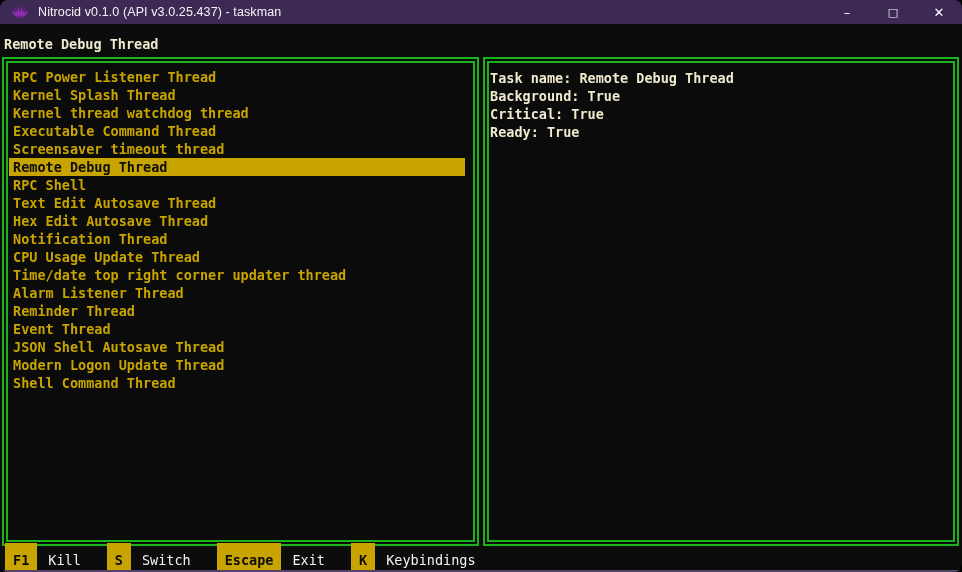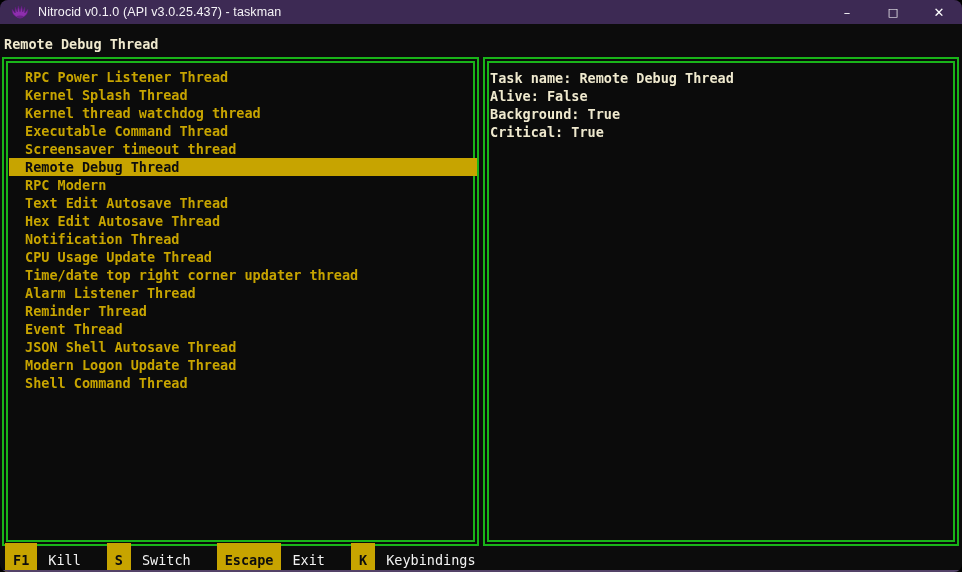--- a/index.html
+++ b/index.html
@@ -35,21 +35,21 @@
   .panel{
     position:absolute;top:57px;height:489px;box-sizing:border-box;
     border:6px double var(--border-green,#19b419);background:#0b0b0b;
   }
   .panel-left{left:2px;width:477px;}
   .panel-right{left:483px;width:476px;}
   .task-list{padding:5px 0 0 1px;}
   .row{
     height:18px;line-height:18px;font-size:13.5px;font-weight:700;
     color:var(--list-text,#c7a400);white-space:pre;overflow:hidden;
-    padding-left:16px;
+    padding-left:4px;
   }
   .row.selected{
     background:var(--accent-gold,#c7a400);
     color:var(--selected-text,#0d0d0d);
     width:calc(100% - 12px);
   }
   .task-details{padding:6px 16px 0 1px;}
   .detail-line{
     height:18px;line-height:18px;font-size:13.5px;font-weight:700;
     color:var(--detail-text,#efe9ce);white-space:pre;
@@ -98,41 +98,41 @@
   <div class="task-header">Remote Debug Thread</div>
 
   <div class="panel panel-left">
     <div class="task-list">
         <div class="row">RPC Power Listener Thread</div>
         <div class="row">Kernel Splash Thread</div>
         <div class="row">Kernel thread watchdog thread</div>
         <div class="row">Executable Command Thread</div>
         <div class="row">Screensaver timeout thread</div>
         <div class="row selected">Remote Debug Thread</div>
-        <div class="row">RPC Modern</div>
+        <div class="row">RPC Shell</div>
         <div class="row">Text Edit Autosave Thread</div>
         <div class="row">Hex Edit Autosave Thread</div>
         <div class="row">Notification Thread</div>
         <div class="row">CPU Usage Update Thread</div>
         <div class="row">Time/date top right corner updater thread</div>
         <div class="row">Alarm Listener Thread</div>
         <div class="row">Reminder Thread</div>
         <div class="row">Event Thread</div>
         <div class="row">JSON Shell Autosave Thread</div>
         <div class="row">Modern Logon Update Thread</div>
         <div class="row">Shell Command Thread</div>
       </div>
   </div>
 
   <div class="panel panel-right">
     <div class="task-details">
         <div class="detail-line">Task name: Remote Debug Thread</div>
-        <div class="detail-line">Alive: False</div>
         <div class="detail-line">Background: True</div>
         <div class="detail-line">Critical: True</div>
+        <div class="detail-line">Ready: True</div>
       </div>
   </div>
 
   <div class="statusbar">
       <div class="sb-item">
         <span class="key">F1</span>
         <span class="lbl">Kill</span>
       </div>
       <div class="sb-item">
         <span class="key">S</span>

